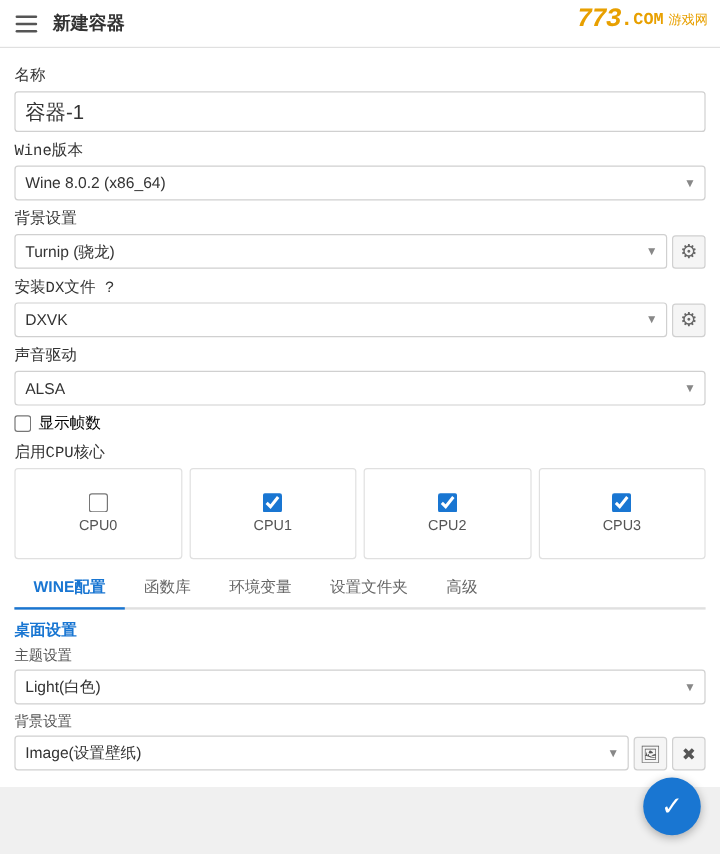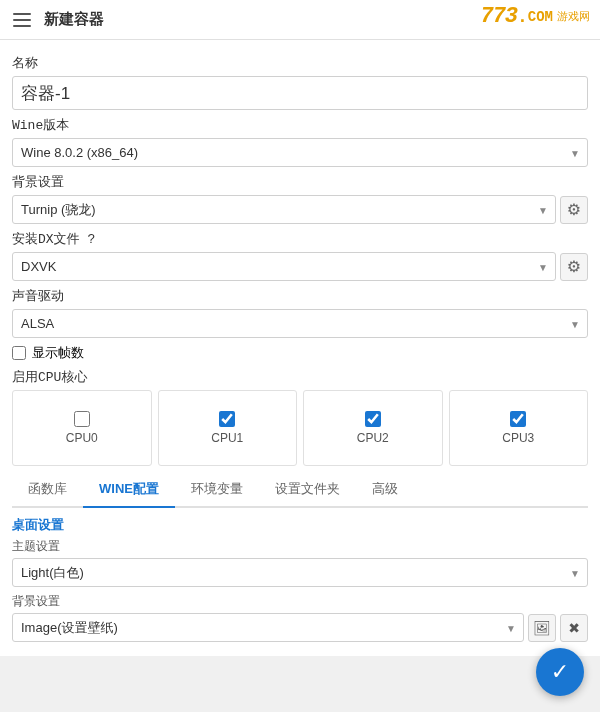--- a/index.html
+++ b/index.html
@@ -346,22 +346,22 @@
       <input type="checkbox" class="cpu-checkbox" checked="" style="">
       <span class="cpu-label">CPU2</span>
     </div>
     <div class="cpu-item">
       <input type="checkbox" class="cpu-checkbox" checked="" style="">
       <span class="cpu-label">CPU3</span>
     </div>
   </div>
 
   <div class="tabs-row">
+    <div class="tab-item active">WINE配置</div>
     <div class="tab-item">函数库</div>
-    <div class="tab-item active">WINE配置</div>
     <div class="tab-item">环境变量</div>
     <div class="tab-item">设置文件夹</div>
     <div class="tab-item">高级</div>
   </div>
 
   <div>
 
     <div class="sub-section-title">桌面设置</div>
 
     <div class="field-group">

